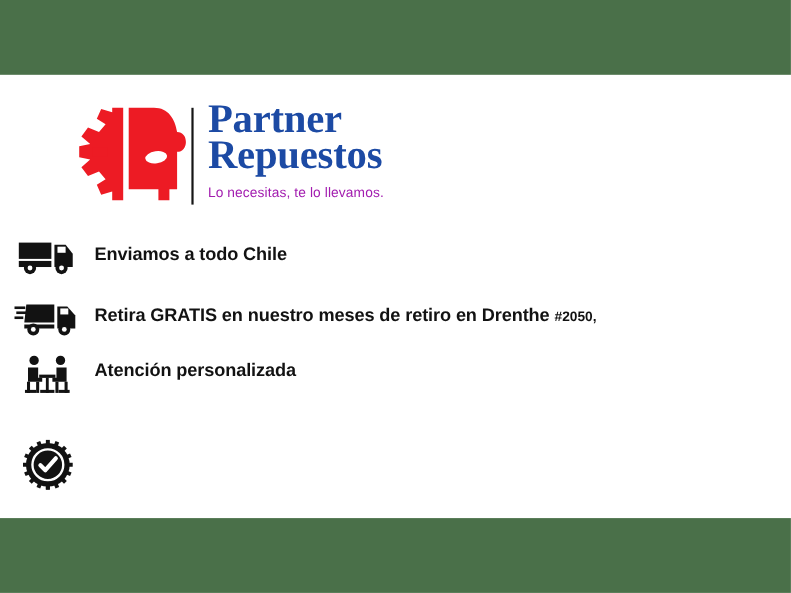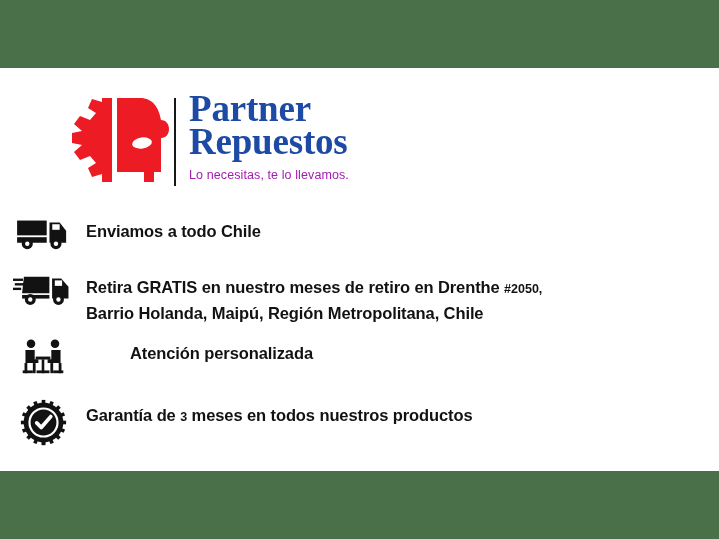--- a/index.html
+++ b/index.html
@@ -98,21 +98,21 @@
     letter-spacing: -0.1px;
     padding-top: 5px;
   }
   .small-num {
     font-size: 12.5px;
     letter-spacing: 0px;
     text-align: center;
   }
   #row-shipping   { top: 214px; height: 46px; }
   #row-pickup     { top: 270px; height: 56px; }
-  #row-attention  { top: 336px; height: 46px; gap: 44px; }
+  #row-attention  { top: 320px; height: 46px; }
   #row-warranty   { top: 398px; height: 50px; }
 </style>
 </head>
 <body>
 
 <div id="banner">
 
   <div class="band" id="band-top"></div>
   <div class="band" id="band-bottom"></div>
 
@@ -183,21 +183,20 @@
         <path d="M43 8 L53 8 L61 17 L61 30 L43 30 Z" fill="#121212"></path>
         <rect x="46" y="10" width="8" height="6" fill="#ffffff"></rect>
         <circle cx="19" cy="31" r="6" fill="#121212"></circle>
         <circle cx="19" cy="31" r="2.4" fill="#ffffff"></circle>
         <circle cx="50" cy="31" r="6" fill="#121212"></circle>
         <circle cx="50" cy="31" r="2.4" fill="#ffffff"></circle>
       </svg>
     </div>
     <div class="feature-text">
       <span>Retira GRATIS en nuestro meses de retiro en Drenthe </span><span class="small-num">#2050,</span><br>
-      <span>Barrio Holanda, Maipú, Región Metropolitana, Chile</span>
     </div>
   </div>
 
   <div class="feature-row" id="row-attention">
     <div class="feature-icon">
       <svg viewBox="0 0 52 44" width="48" height="41" xmlns="http://www.w3.org/2000/svg">
 
         <circle cx="13" cy="7" r="4.6" fill="#121212"></circle>
         <path d="M7 14 L17 14 L17 24 L21 24 L21 28 L7 28 Z" fill="#121212"></path>
         <rect x="6" y="28" width="3" height="11" fill="#121212"></rect>
@@ -242,18 +241,15 @@
             <rect x="24" y="1" width="4" height="6" transform="rotate(247.5 26 26)"></rect>
             <rect x="24" y="1" width="4" height="6" transform="rotate(292.5 26 26)"></rect>
             <rect x="24" y="1" width="4" height="6" transform="rotate(315 26 26)"></rect>
             <rect x="24" y="1" width="4" height="6" transform="rotate(337.5 26 26)"></rect>
           </g>
         </g>
         <circle cx="26" cy="26" r="15.5" fill="none" stroke="#ffffff" stroke-width="2.4"></circle>
         <path d="M18.5 26.5 L23.5 31.5 L34 19.5" fill="none" stroke="#ffffff" stroke-width="4.2" stroke-linecap="round" stroke-linejoin="round"></path>
       </svg>
     </div>
-    <div class="feature-text">
-      <span>Garantía de </span><span class="small-num">3</span><span> meses en todos nuestros productos</span>
-    </div>
   </div>
 
 </div>
 
 </body></html>

